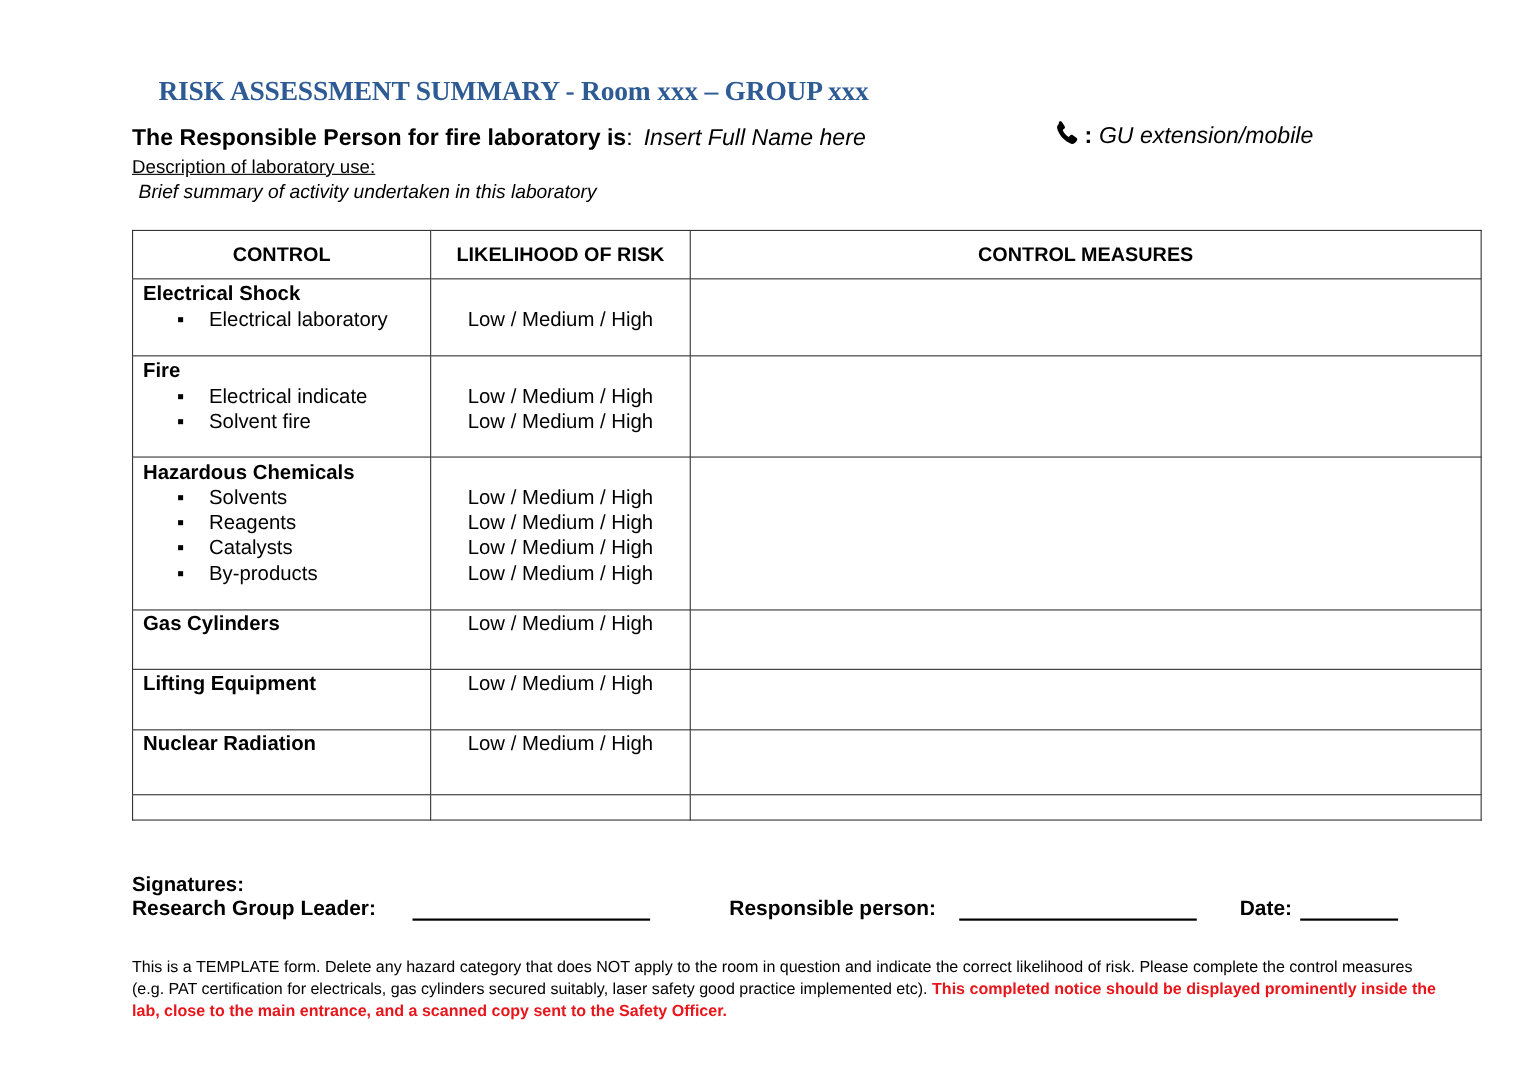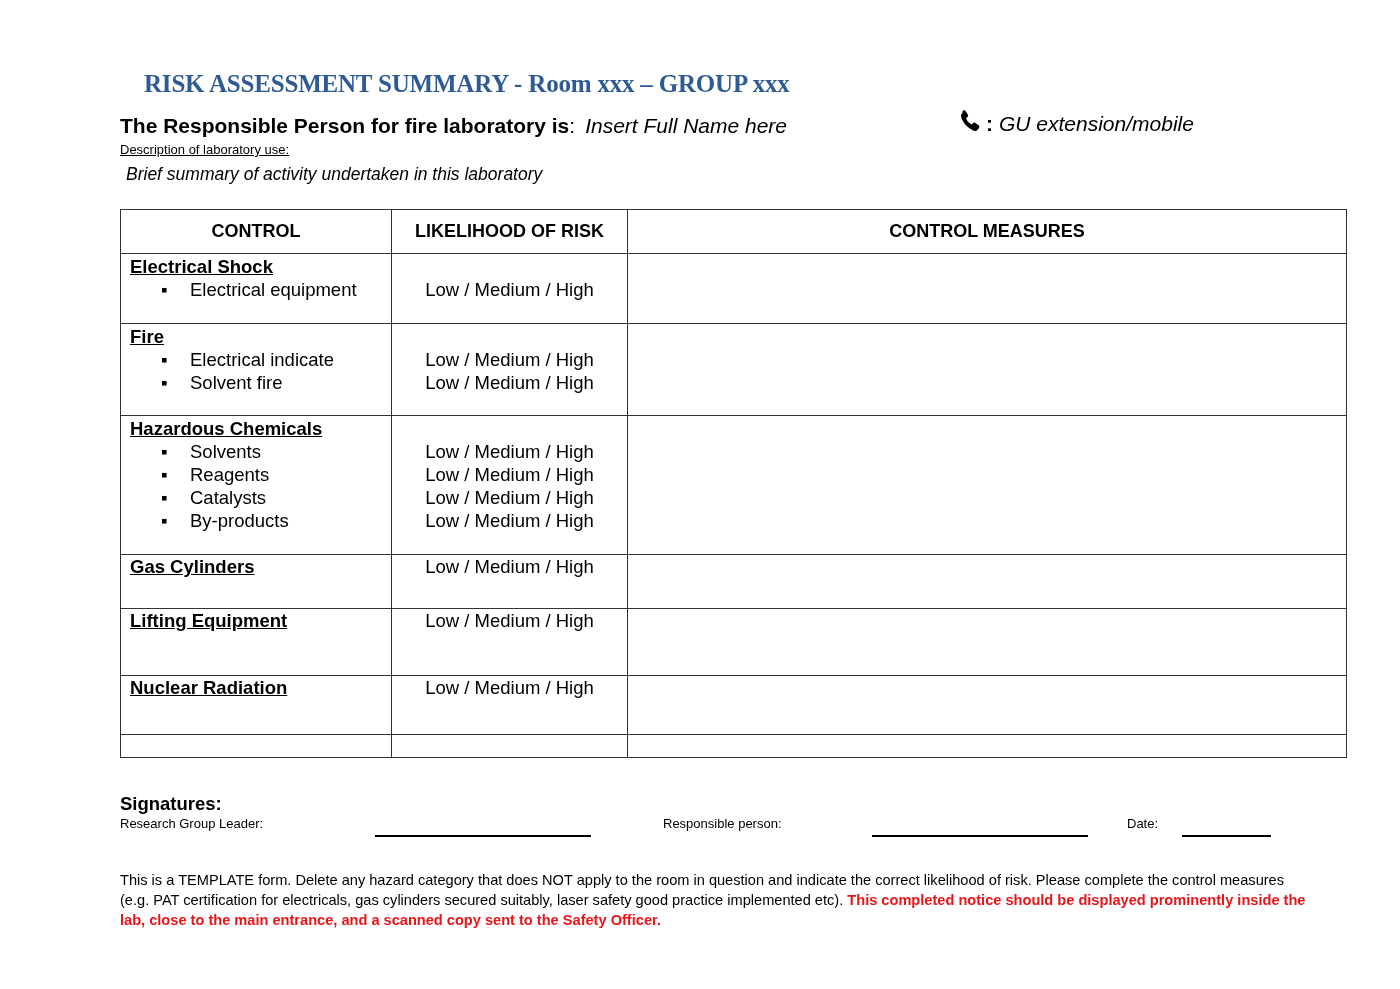--- a/index.html
+++ b/index.html
@@ -9,40 +9,40 @@
 
   .resp-line { position: absolute; left: 120px; top: 114px; font-size: 21px; white-space: nowrap; }
   .resp-line .lbl { font-weight: bold; }
   .resp-line .name { font-style: italic; margin-left: 10px; }
 
   .phone { position: absolute; left: 958px; top: 108px; font-size: 21px; white-space: nowrap; display: flex; align-items: center; }
   .phone svg { width: 26px; height: 26px; }
   .phone .colon { font-weight: bold; margin-left: 2px; margin-right: 6px; }
   .phone .ext { font-style: italic; }
 
-  .desc-label { position: absolute; left: 120px; top: 142px; font-size: 13px; text-decoration: underline; white-space: nowrap; }
+  .desc-label { position: absolute; left: 120px; top: 142px; font-size: 17px; text-decoration: underline; white-space: nowrap; }
   .desc-text { position: absolute; left: 126px; top: 164px; font-size: 17.5px; font-style: italic; white-space: nowrap; }
 
   table.risk { position: absolute; left: 120px; top: 209px; width: 1227px; border-collapse: collapse; }
   table.risk td, table.risk th { border: 1.5px solid #333; padding: 0; vertical-align: top; }
   table.risk th { font-size: 18px; font-weight: bold; height: 43px; vertical-align: middle; text-align: center; }
   .col-hazard { width: 270px; }
   .col-like { width: 235px; }
-  .hz-title { font-weight: bold; font-size: 18.5px; padding-left: 9px; line-height: 23px; text-decoration: underline; }
+  .hz-title { font-weight: bold; font-size: 18.5px; padding-left: 9px; line-height: 23px; }
   .hz-items { list-style: none; margin: 0; padding: 0; }
   .hz-items li { font-size: 18.5px; line-height: 23px; padding-left: 40px; position: relative; }
   .hz-items li .bullet { position: absolute; left: 40px; top: 0; width: 12px; }
   .hz-items li .txt { margin-left: 29px; }
   .like-cell { text-align: center; font-size: 18.5px; }
   .like-line { line-height: 23px; }
   .single .hz-title, .single .like-line { line-height: 23px; }
   td.vmid { vertical-align: middle; }
 
   .sig-head { position: absolute; left: 120px; top: 793px; font-size: 18.5px; font-weight: bold; }
-  .sig-row { position: absolute; top: 816px; font-size: 13px; font-weight: normal; white-space: nowrap; }
+  .sig-row { position: absolute; top: 816px; font-size: 19px; font-weight: bold; white-space: nowrap; }
   .sig-line { position: absolute; top: 835px; height: 2px; background: #000; }
 
   .note { position: absolute; left: 120px; top: 870px; width: 1190px; font-size: 14.6px; line-height: 20px; }
   .note .red { color: #e8151b; font-weight: bold; }
 </style>
 </head>
 <body>
 
 <div class="title">RISK ASSESSMENT SUMMARY - Room xxx – GROUP xxx</div>
 
@@ -70,21 +70,21 @@
       <th class="col-like">LIKELIHOOD OF RISK</th>
       <th>CONTROL MEASURES</th>
     </tr>
   </thead>
   <tbody>
 
     <tr style="height:70px">
       <td>
         <div class="hz-title" style="margin-top:1px">Electrical Shock</div>
         <ul class="hz-items">
-          <li><span class="bullet">▪</span><span class="txt">Electrical equipment</span></li>
+          <li><span class="bullet">▪</span><span class="txt">Electrical laboratory</span></li>
         </ul>
       </td>
       <td class="like-cell">
         <div style="height:24px"></div>
         <div class="like-line">Low / Medium / High</div>
       </td>
       <td></td>
     </tr>
 
     <tr style="height:92px">
@@ -126,21 +126,21 @@
     <tr style="height:54px" class="single">
       <td class="vmid">
         <div class="hz-title">Gas Cylinders</div>
       </td>
       <td class="like-cell vmid">
         <div class="like-line">Low / Medium / High</div>
       </td>
       <td></td>
     </tr>
 
-    <tr style="height:67px" class="single">
+    <tr style="height:55px" class="single">
       <td class="vmid">
         <div class="hz-title">Lifting Equipment</div>
       </td>
       <td class="like-cell vmid">
         <div class="like-line">Low / Medium / High</div>
       </td>
       <td></td>
     </tr>
 
 

